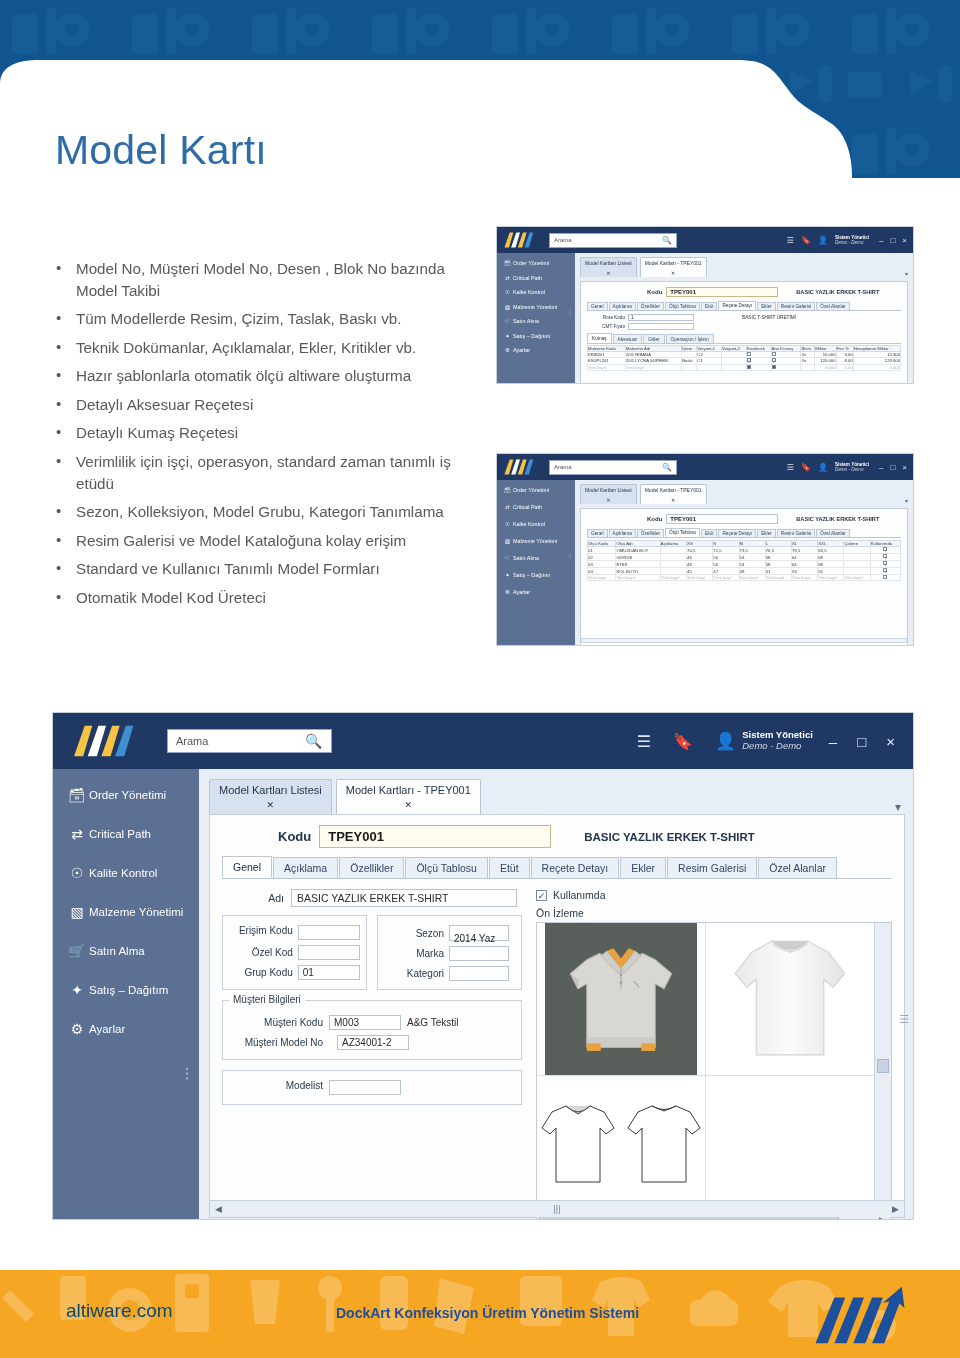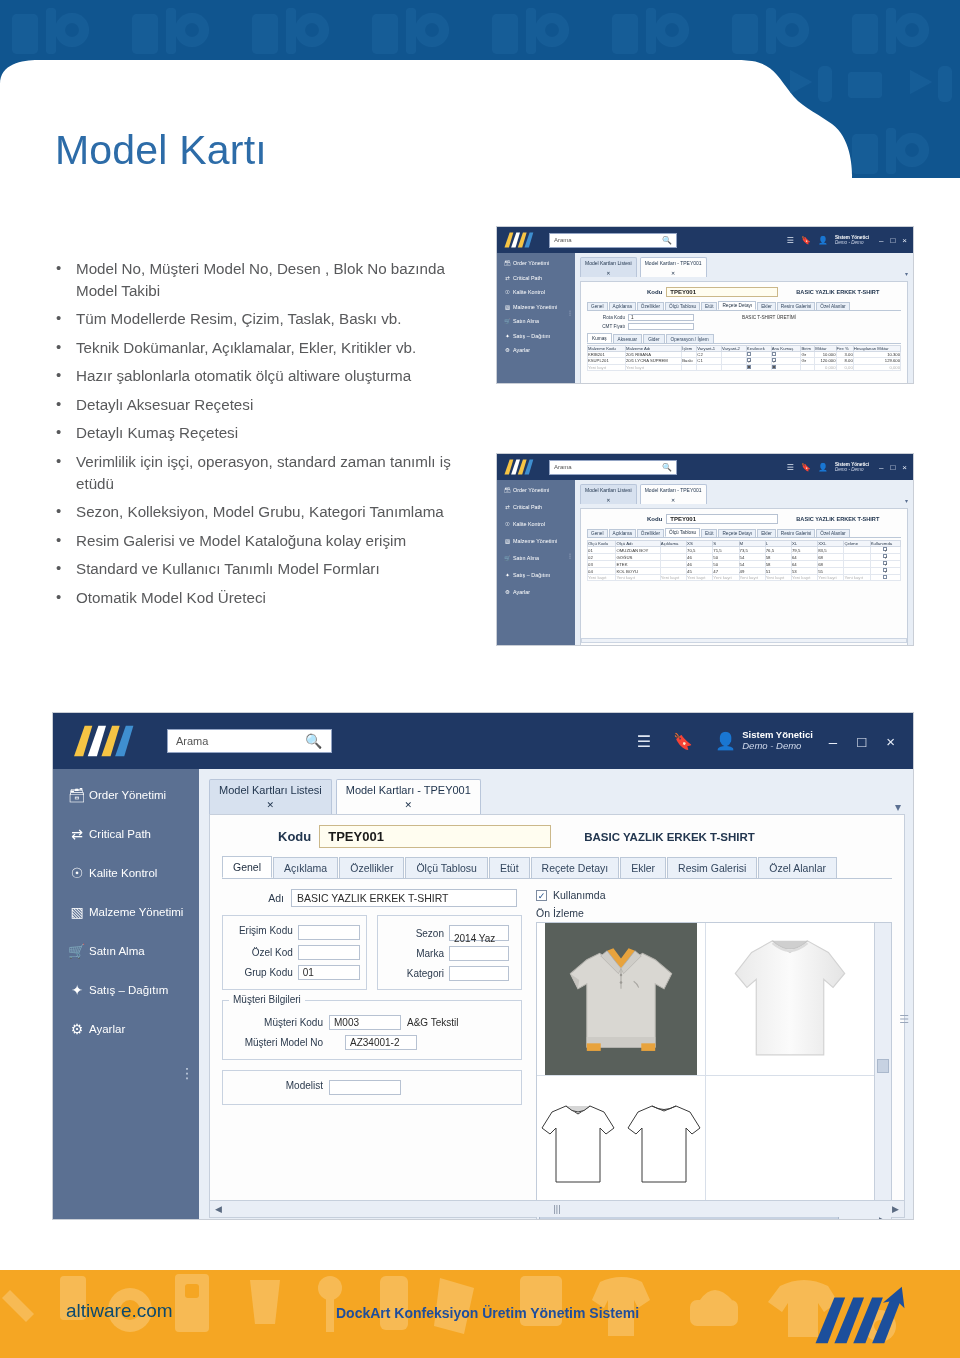--- a/index.html
+++ b/index.html
@@ -645,21 +645,21 @@
               </div>
             </div>
 
             <div class="grp" style="margin-top:10px; padding:14px 8px 9px 8px;">
               <span class="grp-title" style="left:6px; top:-7px; font-size:10px; padding:0 4px;">Müşteri Bilgileri</span>
               <div style="display:flex; align-items:center; gap:6px; margin-bottom:5px;">
                 <span class="fldlbl" style="font-size:10px; width:92px;">Müşteri Kodu</span>
                 <span class="fld" style="font-size:10px; width:72px; height:15px; padding:1px 4px;">M003</span>
                 <span style="font-size:10px; color:#2b2b2b;">A&amp;G Tekstil</span>
               </div>
-              <div style="display:flex; align-items:center; gap:22px;">
+              <div style="display:flex; align-items:center; gap:14px;">
                 <span class="fldlbl" style="font-size:10px; width:92px;">Müşteri Model No</span>
                 <span class="fld" style="font-size:10px; width:72px; height:15px; padding:1px 4px;">AZ34001-2</span>
               </div>
             </div>
 
             <div class="grp" style="margin-top:10px; padding:9px 8px;">
               <div style="display:flex; gap:6px;">
                 <span class="fldlbl" style="font-size:10px; width:92px;">Modelist</span>
                 <span class="fld" style="font-size:10px; width:72px; height:15px; padding:1px 4px;"></span>
               </div>

